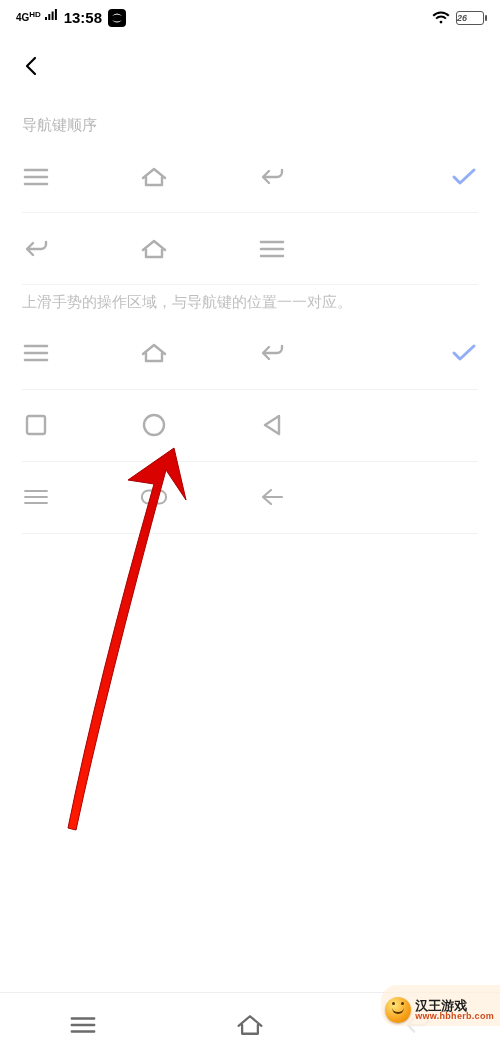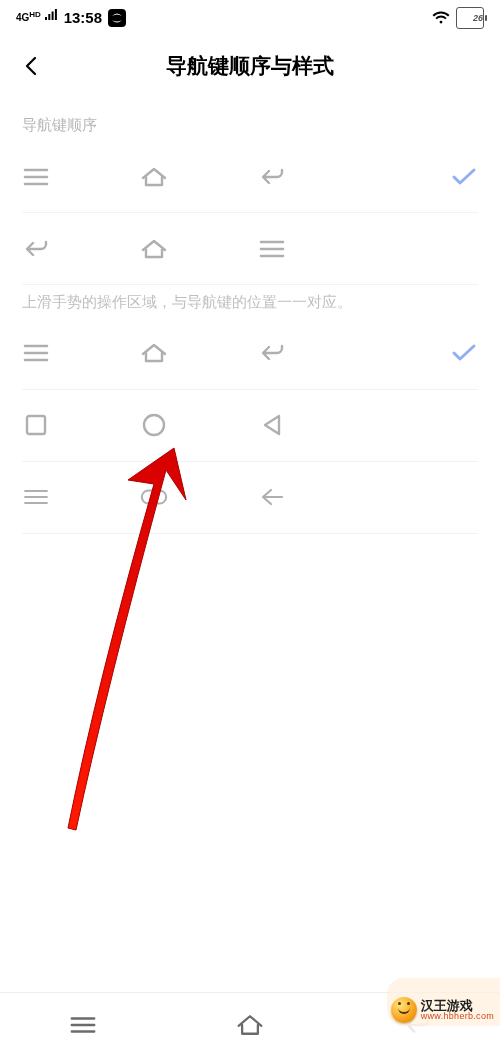--- a/index.html
+++ b/index.html
@@ -23,22 +23,22 @@
     }
     .status-left { display: flex; align-items: flex-start; gap: 6px; }
     .status-right { display: flex; align-items: center; gap: 6px; }
     .fourg { font-size: 10px; font-weight: 700; }
     .app-icon {
       width: 18px; height: 18px; background: #000; border-radius: 4px;
       display: flex; align-items: center; justify-content: center;
     }
     .wifi-icon, .battery-icon { display: inline-flex; }
     .battery-box {
-      width: 28px; height: 22px; border: 1.5px solid #555; border-radius: 3px;
-      display: flex; align-items: center; justify-content: flex-end; font-size: 9px; font-weight: 700; color: #555;
+      width: 28px; height: 14px; border: 1.5px solid #555; border-radius: 3px;
+      display: flex; align-items: center; justify-content: flex-start; font-size: 9px; font-weight: 700; color: #555;
       position: relative;
       font-style: italic;
     }
     .battery-cap { position: absolute; right: -4px; width: 2px; height: 6px; background: #555; border-radius: 1px;}
     .header {
       height: 60px;
       display: flex;
       align-items: center;
       justify-content: center;
       position: relative;
@@ -88,35 +88,35 @@
       border-top: 1px solid #eee;
       background: #fff;
     }
     .bottom-nav .nav-icon { color: #6b6b6b; }
     .watermark {
       position: absolute;
       right: 0; bottom: 30px;
       display: flex; align-items: center;
       background: rgba(255,240,220,0.7);
       border-radius: 16px 0 0 16px;
-      padding: 19px 6px 3px 4px;
+      padding: 12px 6px 3px 4px;
       gap: 4px;
     }
     .wm-logo {
       width: 26px; height: 26px; border-radius: 50%;
       background: radial-gradient(circle at 35% 30%, #ffe57a, #f7a11a 60%, #e07c00);
       box-shadow: 0 1px 2px rgba(0,0,0,.25);
       display:flex;align-items:center;justify-content:center;
     }
     .wm-face { width:12px;height:8px;border-bottom:2px solid #5a3100;border-radius:0 0 10px 10px; position:relative;}
     .wm-face::before, .wm-face::after{content:"";position:absolute;top:-4px;width:3px;height:3px;background:#5a3100;border-radius:50%;}
     .wm-face::before{left:0;} .wm-face::after{right:0;}
     .wm-text { display:flex; flex-direction:column; line-height:1; }
     .wm-title { font-size: 13px; font-weight:700; color:#1e1e1e; }
-    .wm-url { font-size: 9px; color:#d04a1c; letter-spacing:.3px; }
+    .wm-url { font-size: 9px; color:#d04a1c; letter-spacing:.3px;font-weight:bold; }
   </style>
 </head>
 <body>
 
 <div class="status-bar">
   <div class="status-left">
     <span class="fourg">
       <span style="font-size:10px;">4G</span><span style="font-size:8px;vertical-align:super;">HD</span>
       <svg width="14" height="12" viewBox="0 0 14 12">
           <path d="M1 11h2V8H1zM4.3 11h2V5h-2zM7.6 11h2V2.5h-2zM10.9 11h2V0h-2z" fill="#000"></path>
@@ -141,21 +141,20 @@
     </span>
   </div>
 </div>
 
 <div class="header">
   <div class="back-btn">
     <svg width="22" height="22" viewBox="0 0 22 22">
       <path d="M14 3 L6 11 L14 19" stroke="#000" stroke-width="2.2" fill="none" stroke-linecap="round" stroke-linejoin="round"></path>
     </svg>
   </div>
-  <div class="page-title">导航键顺序与样式</div>
 </div>
 
 <div class="content">
 
   <div class="section-label">导航键顺序</div>
 
   <div class="option-row">
     <div class="icon-group">
       <span class="nav-icon">
           <svg width="26" height="20" viewBox="0 0 26 20">

